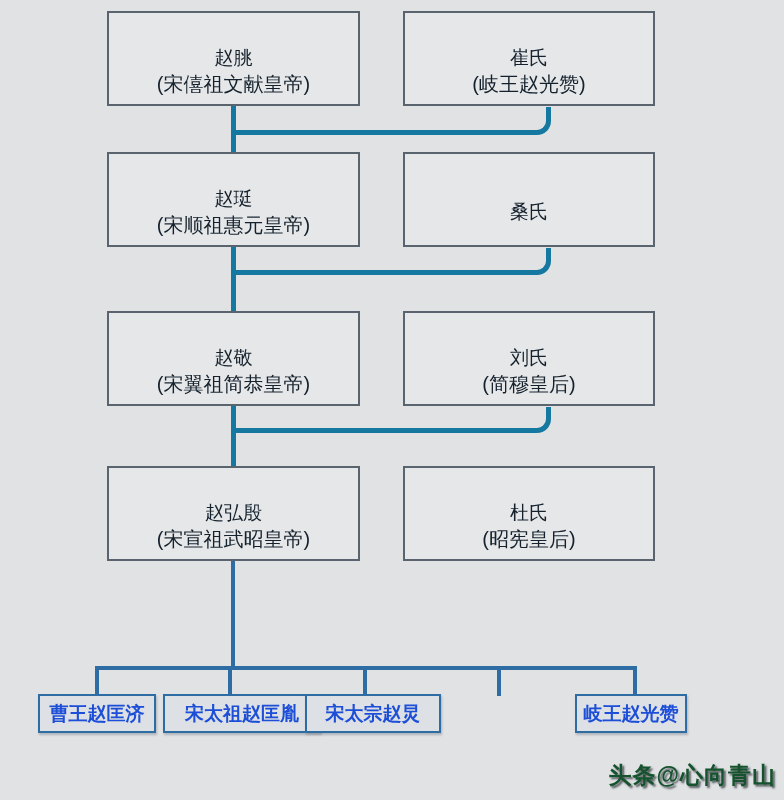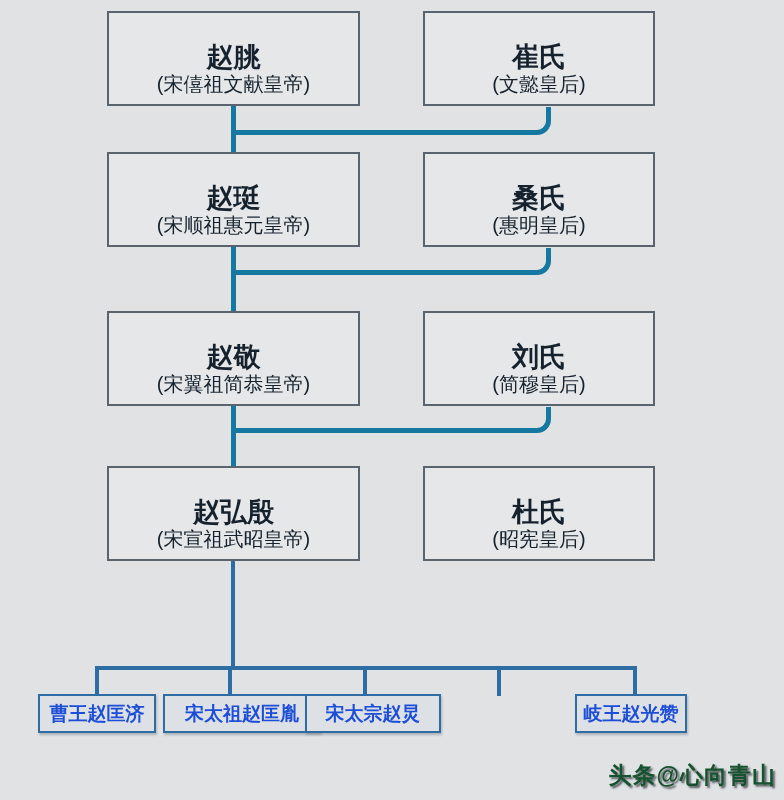--- a/index.html
+++ b/index.html
@@ -17,24 +17,24 @@
   .gen-box{
     position:absolute;
     box-sizing:border-box;
     border:2px solid #5a646e;
     background:#e6e7e9;
     display:flex;flex-direction:column;
     align-items:center;justify-content:center;
     text-align:center;
     color:#15222d;
   }
-  .gen-box .name{font-size:27px;font-weight:700;line-height:27px;margin-top:24px;}
+  .gen-box .name{font-size:19px;font-weight:400;line-height:27px;margin-top:24px;}
   .gen-box .title{font-size:20px;font-weight:400;line-height:27px;}
   .col-father{left:107px;width:253px;}
-  .col-mother{left:423px;width:232px;text-align:right;}
+  .col-mother{left:403px;width:252px;text-align:right;}
   .row-0{top:11px;height:95px;}
   .row-1{top:152px;height:95px;}
   .row-2{top:311px;height:95px;}
   .row-3{top:466px;height:95px;}
   
   .v-line{
     position:absolute;left:231px;width:5px;
     background:#1578a0;
   }
   .m-elbow{
@@ -68,30 +68,29 @@
 <body>
 
 <div id="stage">
 
   <div class="gen-box col-father row-0">
     <div class="name">赵朓</div>
     <div class="title">(宋僖祖文献皇帝)</div>
   </div>
   <div class="gen-box col-mother row-0">
     <div class="name">崔氏</div>
-    <div class="title">(文懿皇后)</div>
+    <div class="title">(岐王赵光赞)</div>
   </div>
 
   <div class="gen-box col-father row-1">
     <div class="name">赵珽</div>
     <div class="title">(宋顺祖惠元皇帝)</div>
   </div>
   <div class="gen-box col-mother row-1">
     <div class="name">桑氏</div>
-    <div class="title">(惠明皇后)</div>
   </div>
 
   <div class="gen-box col-father row-2">
     <div class="name">赵敬</div>
     <div class="title">(宋翼祖简恭皇帝)</div>
   </div>
   <div class="gen-box col-mother row-2">
     <div class="name">刘氏</div>
     <div class="title">(简穆皇后)</div>
   </div>

